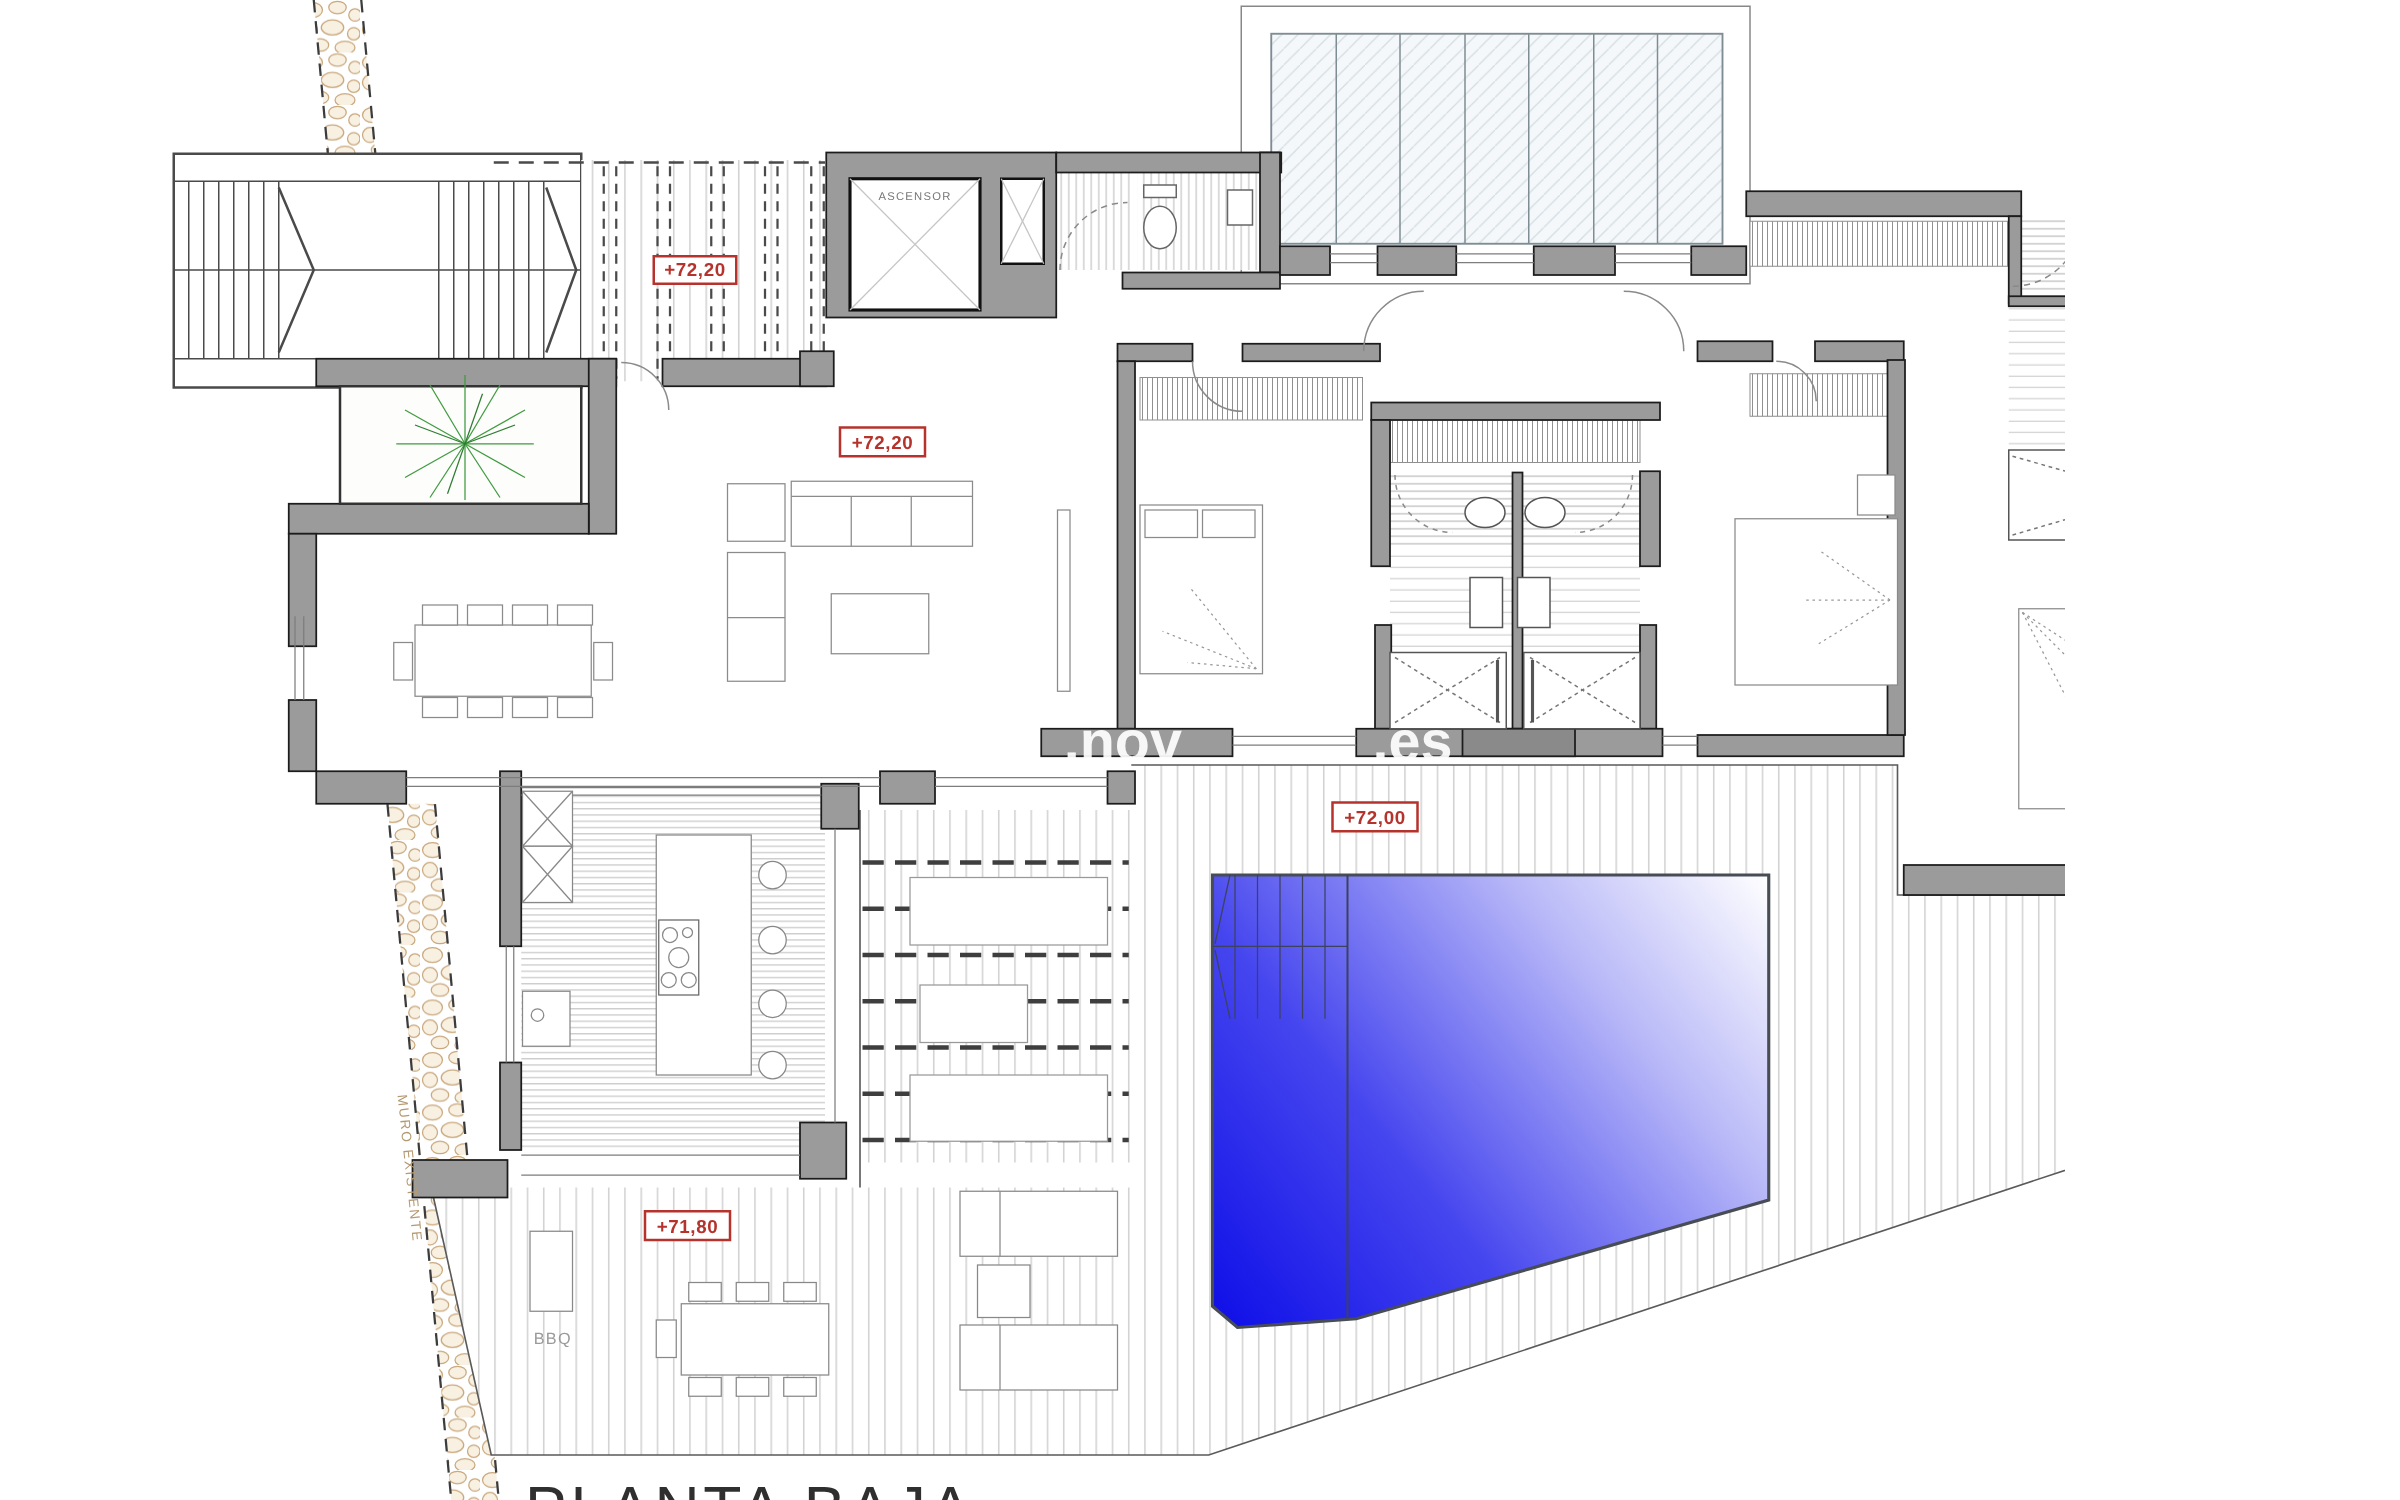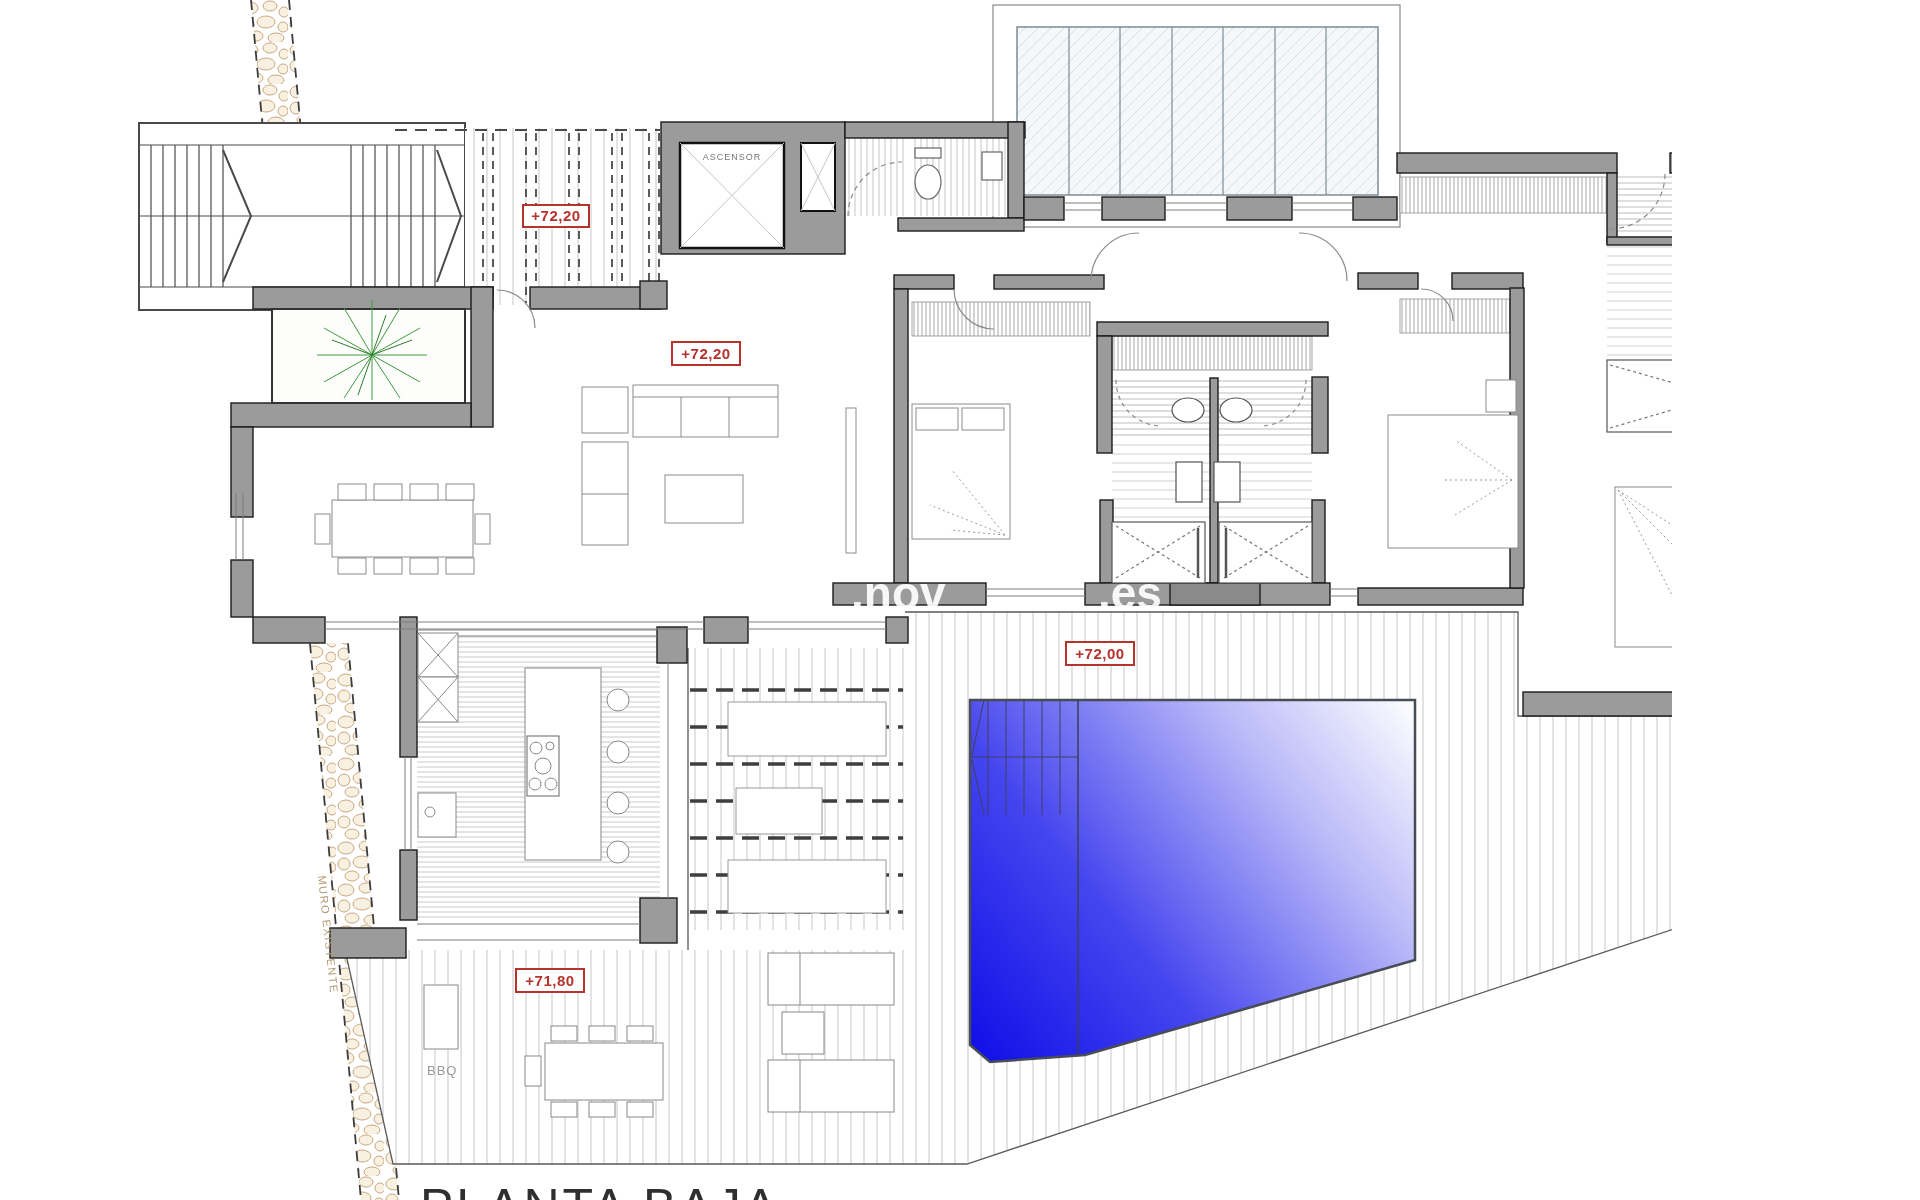--- a/index.html
+++ b/index.html
@@ -1,17 +1,17 @@
 <!DOCTYPE html>
 <html><head>
 <meta charset="utf-8">
 <style>
   html,body{margin:0;padding:0;background:#ffffff;}
   #stage{position:relative;width:1652px;height:1200px;background:#ffffff;overflow:hidden;
-         font-family:"Liberation Sans",sans-serif;padding-left:20px;}
+         font-family:"Liberation Sans",sans-serif;}
   svg{position:absolute;left:0;top:0;}
   text{font-family:"Liberation Sans",sans-serif;}
   .marker-text{fill:#b5332c;font-size:15px;font-weight:600;letter-spacing:.5px;}
   .tiny{fill:#777;font-size:9px;letter-spacing:1px;}
 </style>
 </head>
 <body>
 
 <div id="stage">
 <svg width="1920" height="1200" viewBox="0 0 1920 1200">

